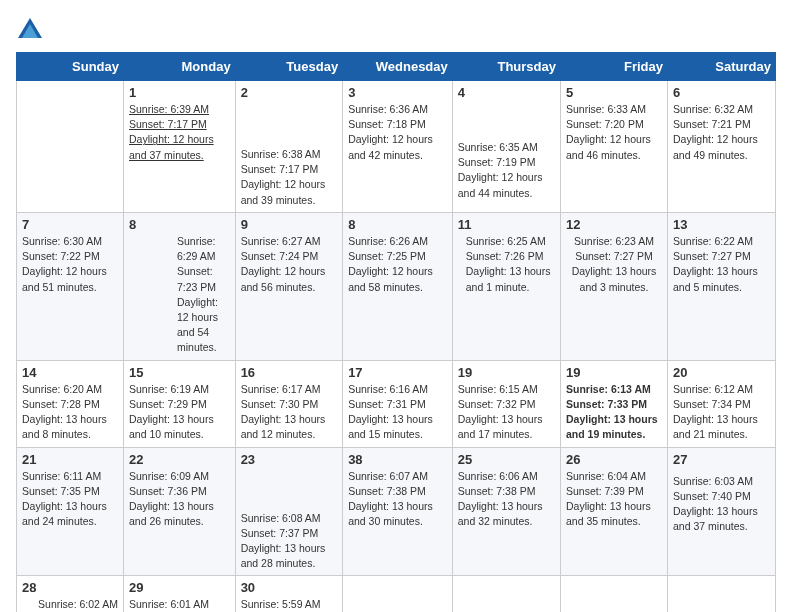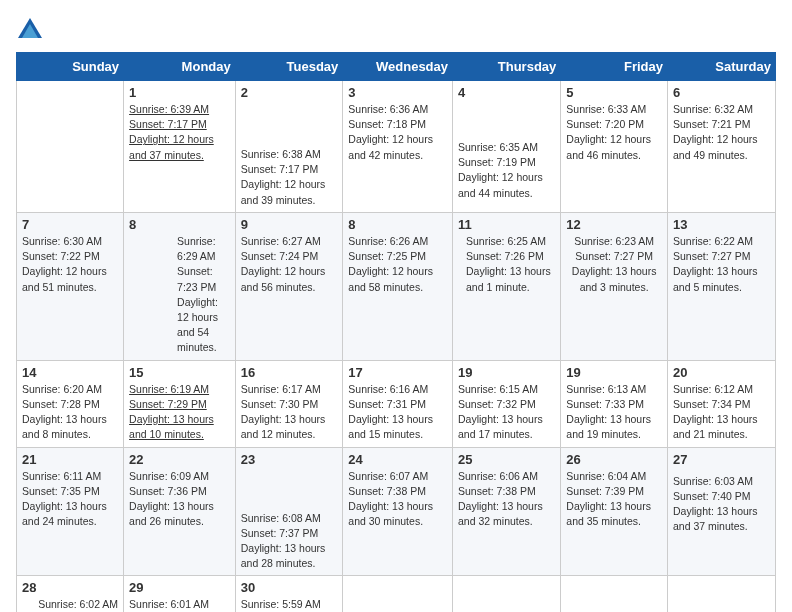--- a/index.html
+++ b/index.html
@@ -210,21 +210,21 @@
       </tr>
       <tr>
         <td>
           <div class="day-num">14</div>
           <div class="day-info" style="white-space: pre-line;">Sunrise: 6:20 AM
 Sunset: 7:28 PM
 Daylight: 13 hours and 8 minutes.</div>
         </td>
         <td>
           <div class="day-num">15</div>
-          <div class="day-info" style="white-space: pre-line; text-decoration: underline;">Sunrise: 6:19 AM
+          <div class="day-info" style="white-space: pre-line;">Sunrise: 6:19 AM
 Sunset: 7:29 PM
 Daylight: 13 hours and 10 minutes.</div>
         </td>
         <td>
           <div class="day-num">16</div>
           <div class="day-info" style="white-space: pre-line;">Sunrise: 6:17 AM
 Sunset: 7:30 PM
 Daylight: 13 hours and 12 minutes.</div>
         </td>
         <td>
@@ -234,21 +234,21 @@
 Daylight: 13 hours and 15 minutes.</div>
         </td>
         <td>
           <div class="day-num">19</div>
           <div class="day-info" style="white-space: pre-line;">Sunrise: 6:15 AM
 Sunset: 7:32 PM
 Daylight: 13 hours and 17 minutes.</div>
         </td>
         <td>
           <div class="day-num">19</div>
-          <div class="day-info" style="white-space: pre-line;">Sunrise: 6:13 AM
+          <div class="day-info" style="white-space: pre-line; font-weight: bold;">Sunrise: 6:13 AM
 Sunset: 7:33 PM
 Daylight: 13 hours and 19 minutes.</div>
         </td>
         <td>
           <div class="day-num">20</div>
           <div class="day-info" style="white-space: pre-line;">Sunrise: 6:12 AM
 Sunset: 7:34 PM
 Daylight: 13 hours and 21 minutes.</div>
         </td>
       </tr>
@@ -265,21 +265,21 @@
 Sunset: 7:36 PM
 Daylight: 13 hours and 26 minutes.</div>
         </td>
         <td>
           <div class="day-num">23</div>
           <div class="day-info" style="white-space: pre-line; margin-top: 44px;">Sunrise: 6:08 AM
 Sunset: 7:37 PM
 Daylight: 13 hours and 28 minutes.</div>
         </td>
         <td>
-          <div class="day-num">24</div>
+          <div class="day-num">38</div>
           <div class="day-info" style="white-space: pre-line;">Sunrise: 6:07 AM
 Sunset: 7:38 PM
 Daylight: 13 hours and 30 minutes.</div>
         </td>
         <td>
           <div class="day-num">25</div>
           <div class="day-info" style="white-space: pre-line;">Sunrise: 6:06 AM
 Sunset: 7:38 PM
 Daylight: 13 hours and 32 minutes.</div>
         </td>

